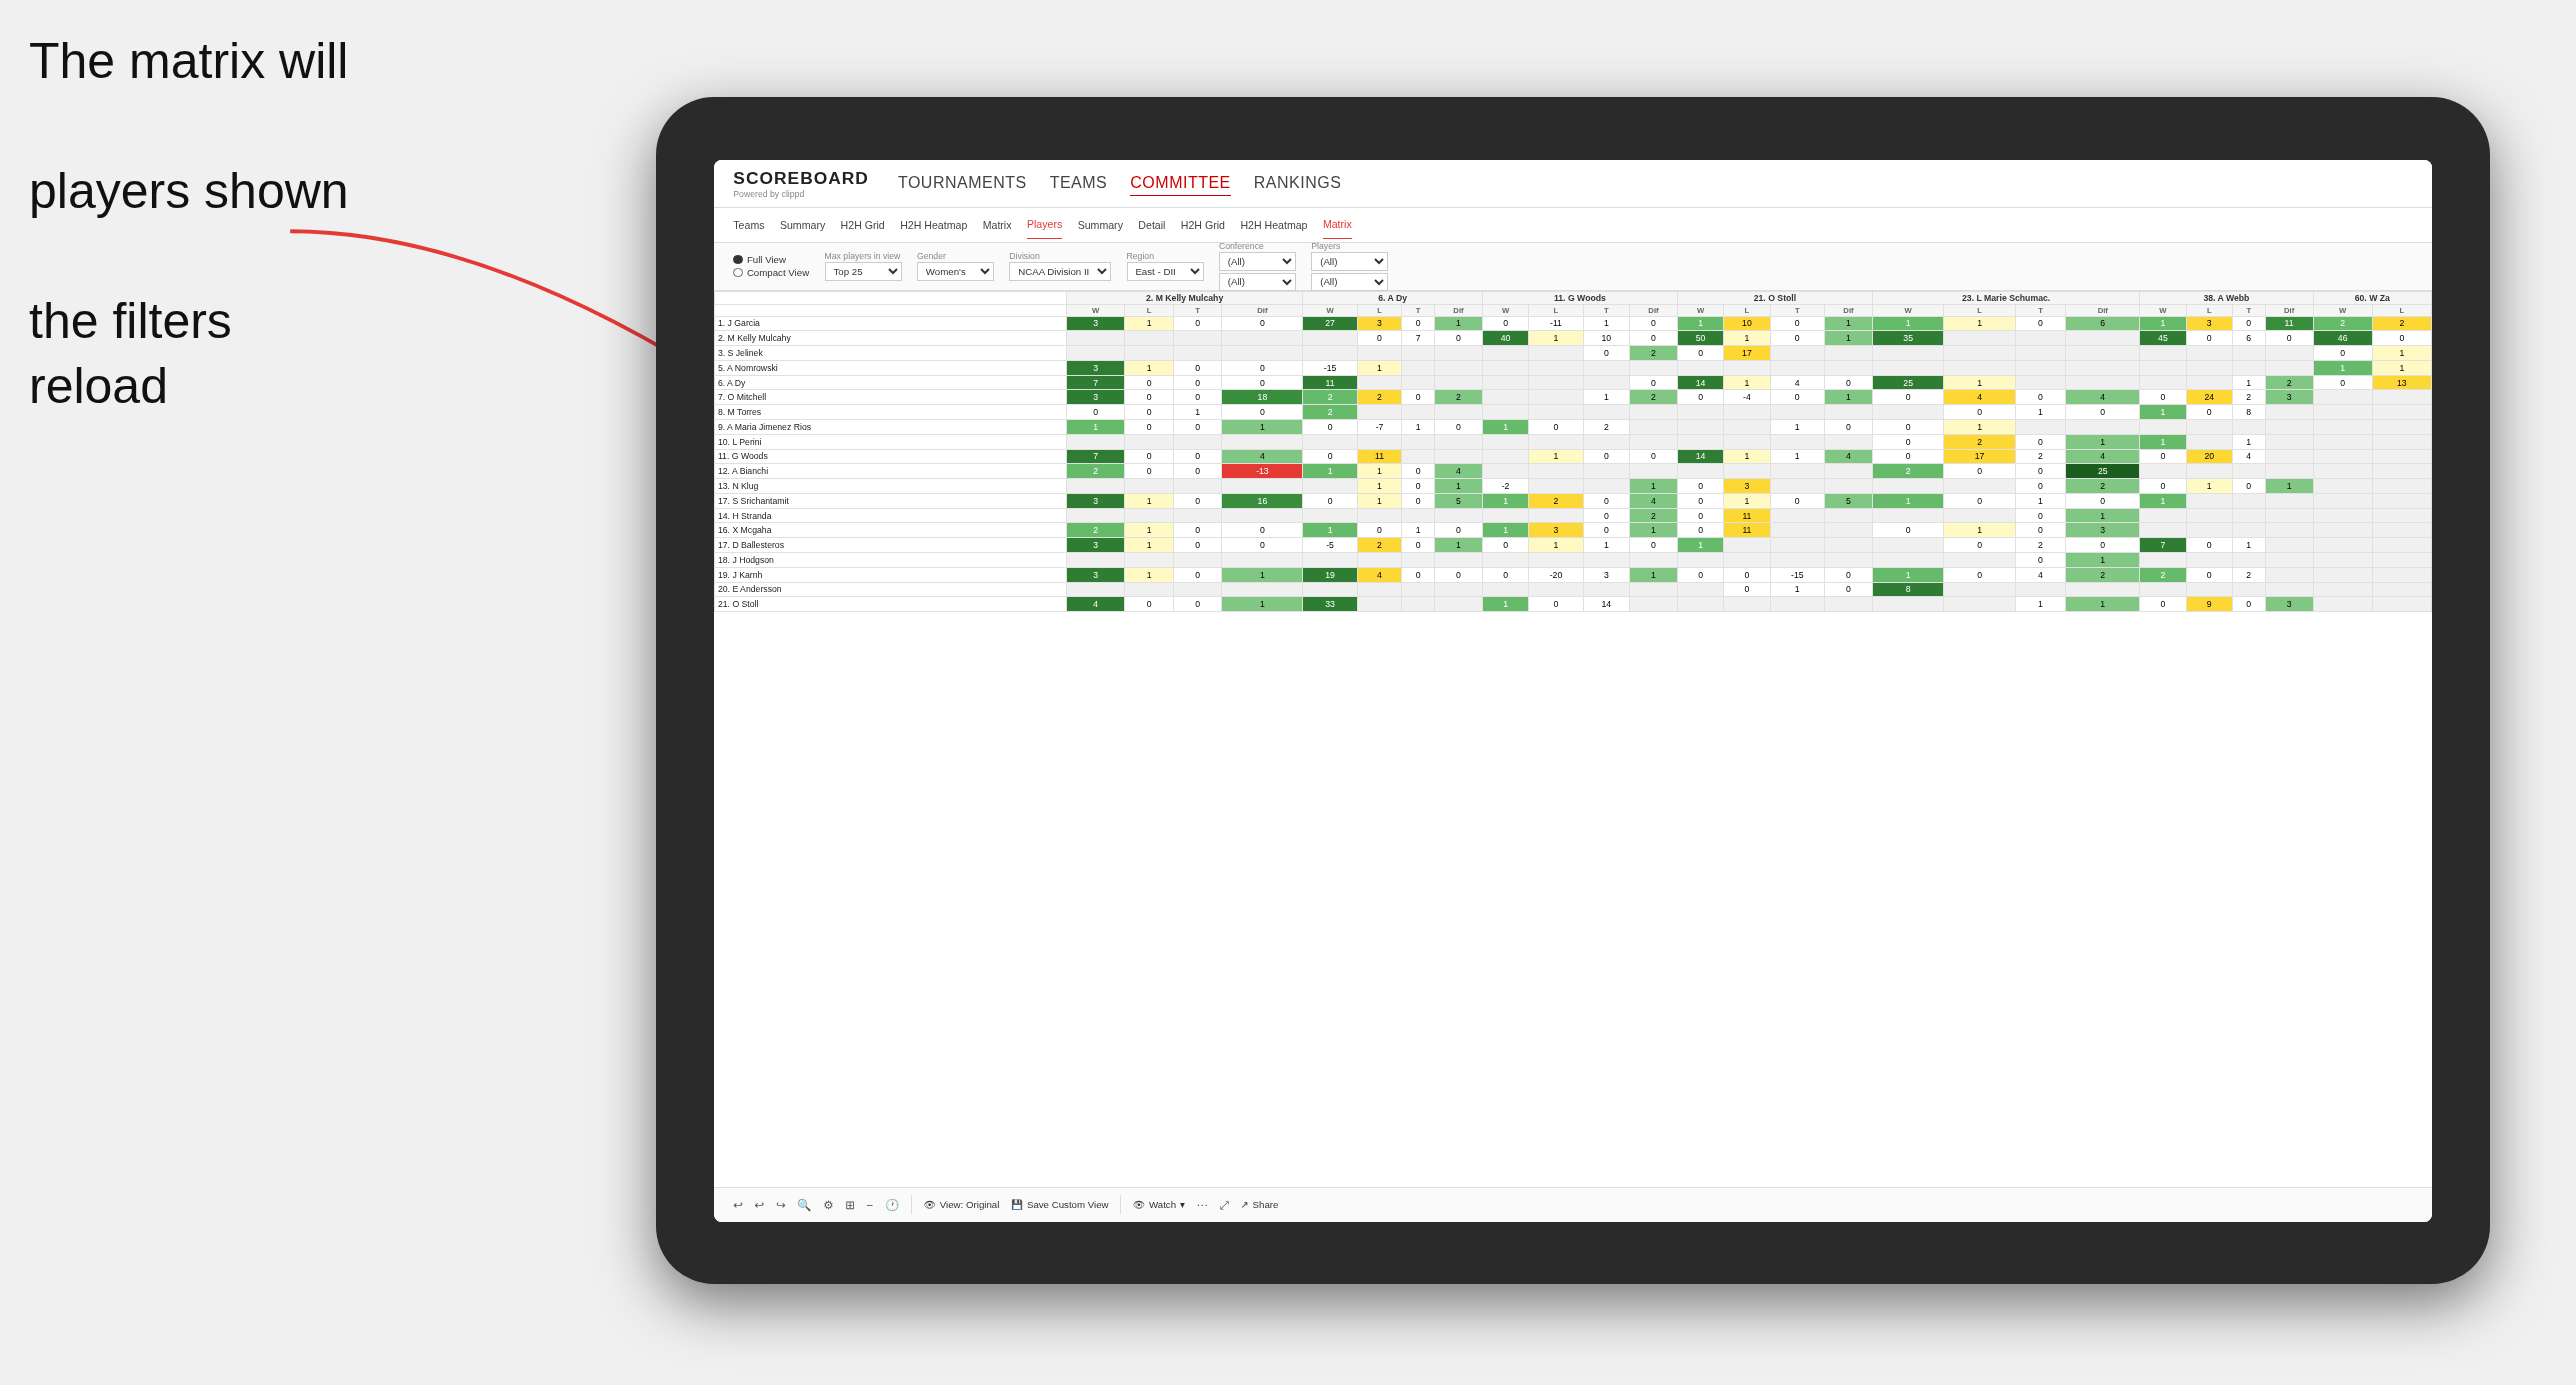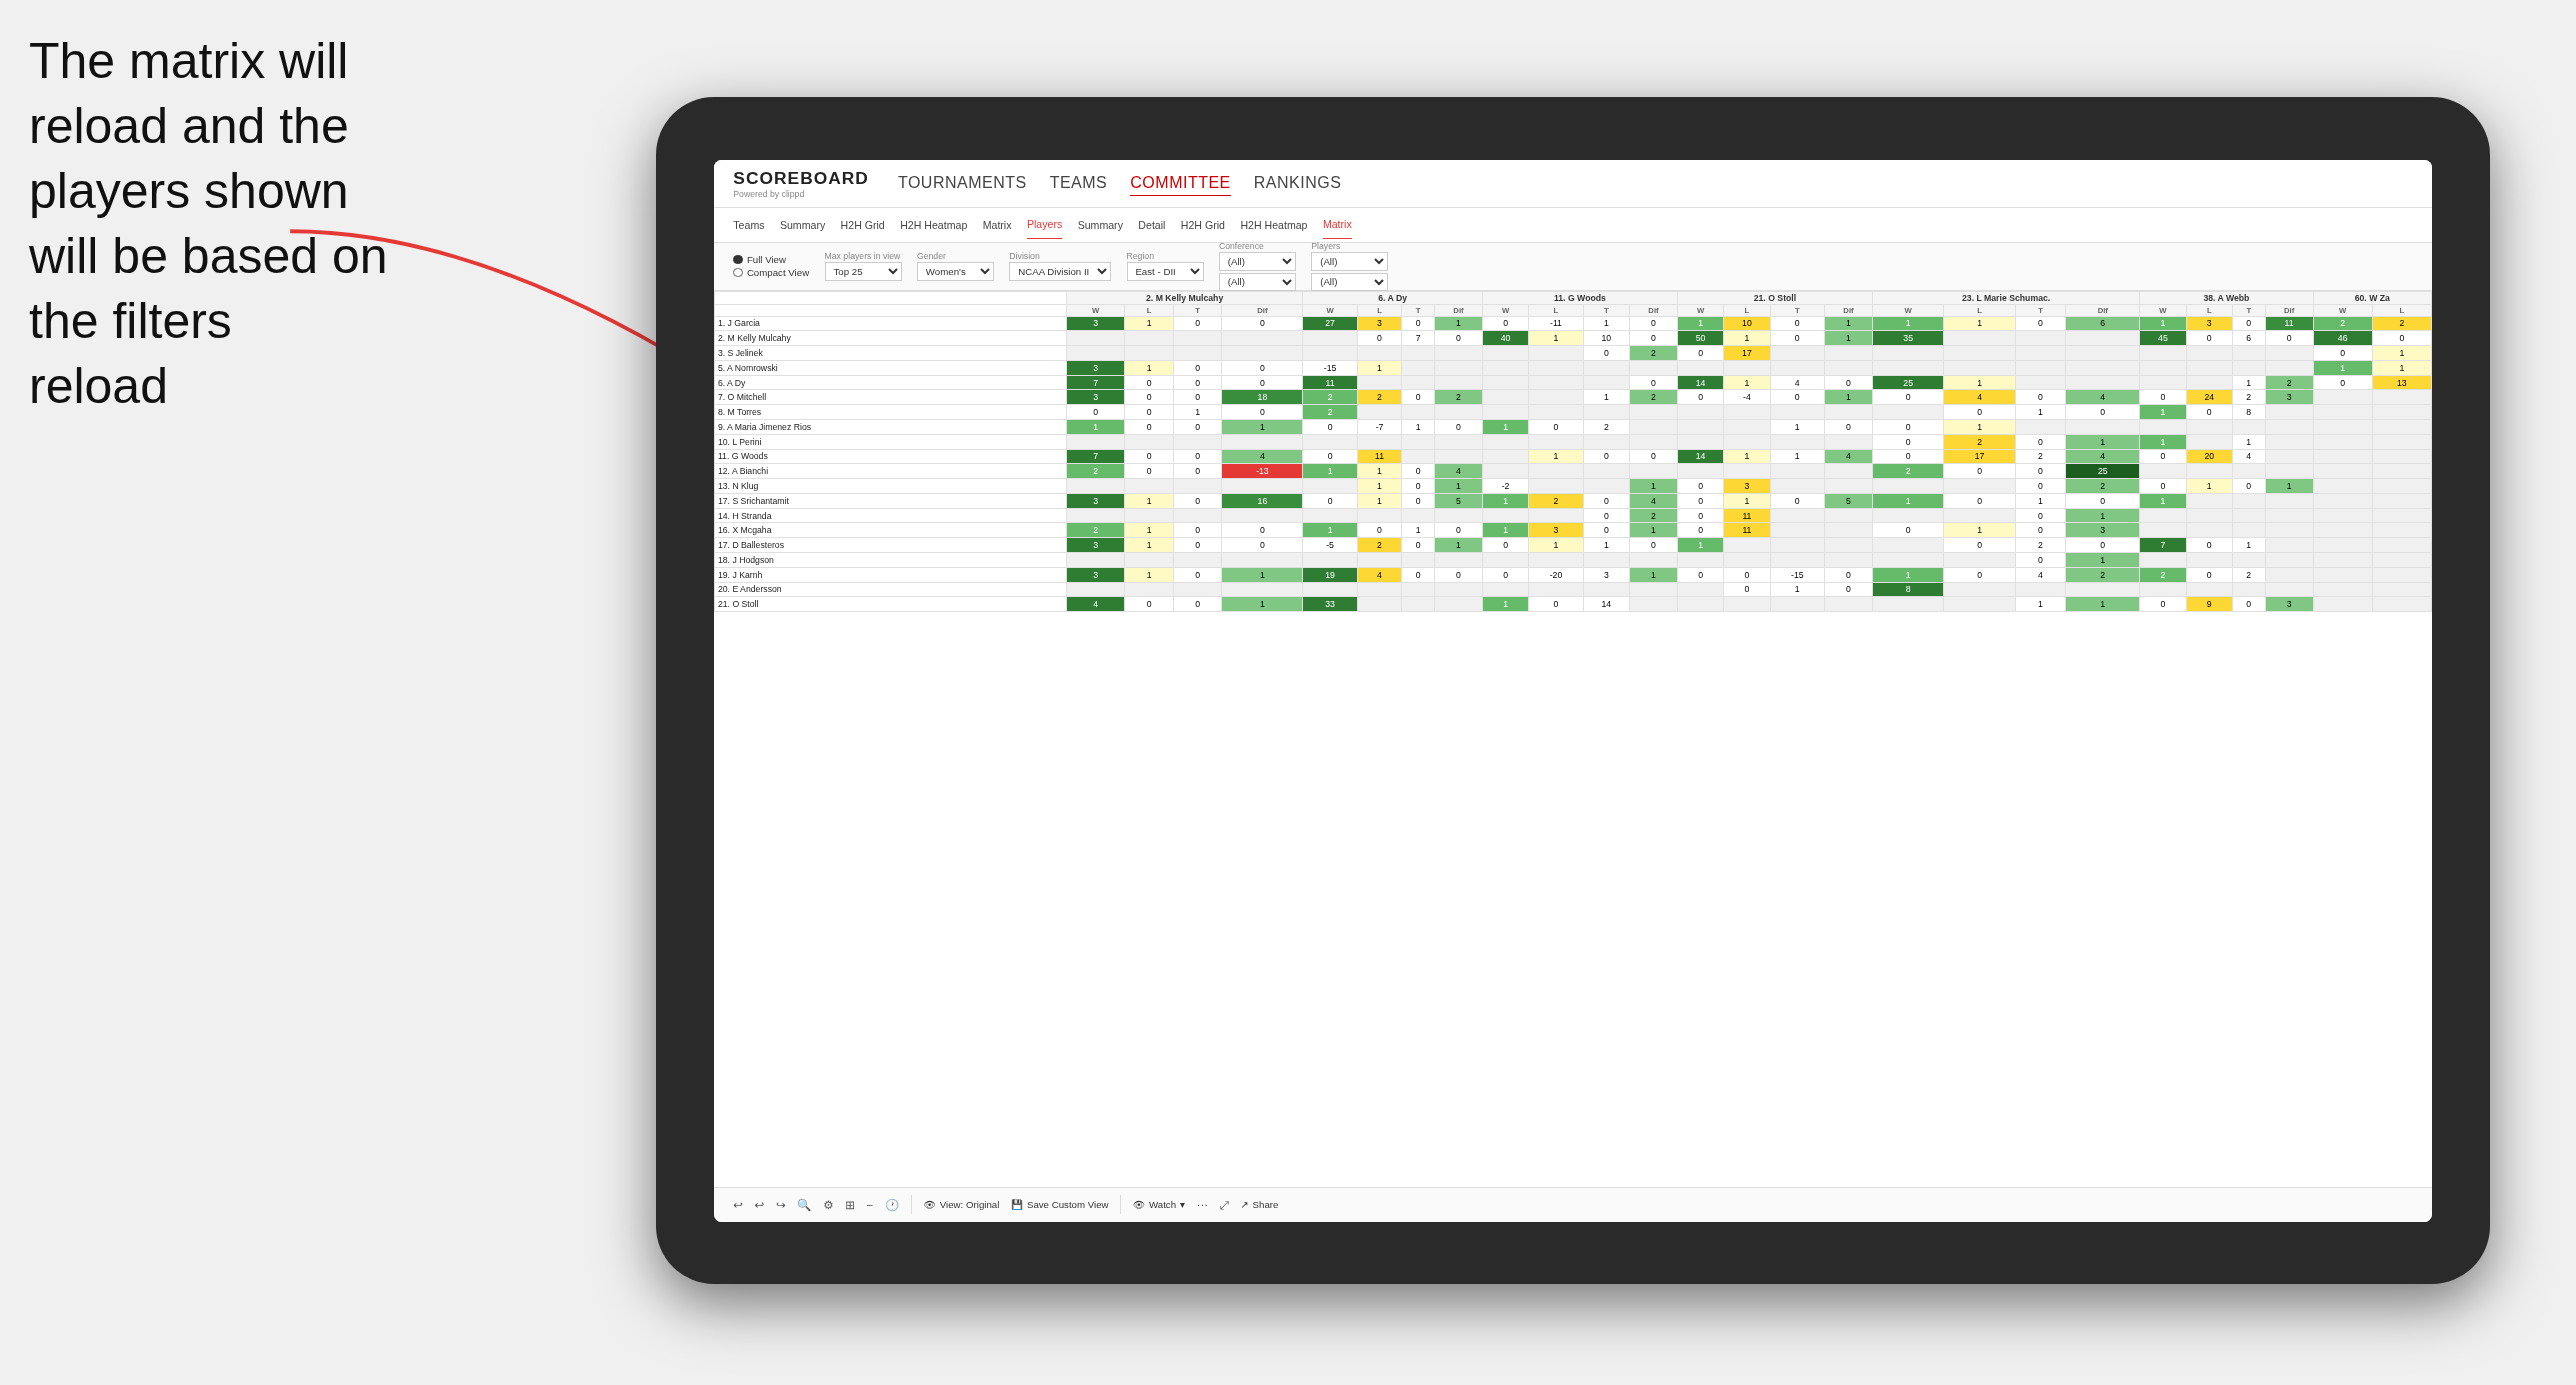--- a/index.html
+++ b/index.html
@@ -277,23 +277,23 @@
       padding: 1.9px 5.8px;
       min-width: 125px;
       color: #333;
     }
   </style>
 </head>
 <body>
 
 <div class="annotation-text">
   <span>The matrix will</span><br>
-  <span>reload and the</span><br>
+  <br>
   <span>players shown</span><br>
-  <span>will be based on</span><br>
+  <br>
   <span>the filters</span><br>
   <span>reload</span>
 </div>
 
 <svg class="arrow-svg" viewBox="0 0 800 250">
   <defs>
     <marker id="arrowhead" markerWidth="10" markerHeight="7" refX="10" refY="3.5" orient="auto">
       <polygon points="0 0, 10 3.5, 0 7" fill="#e53935"></polygon>
     </marker>
   </defs>

